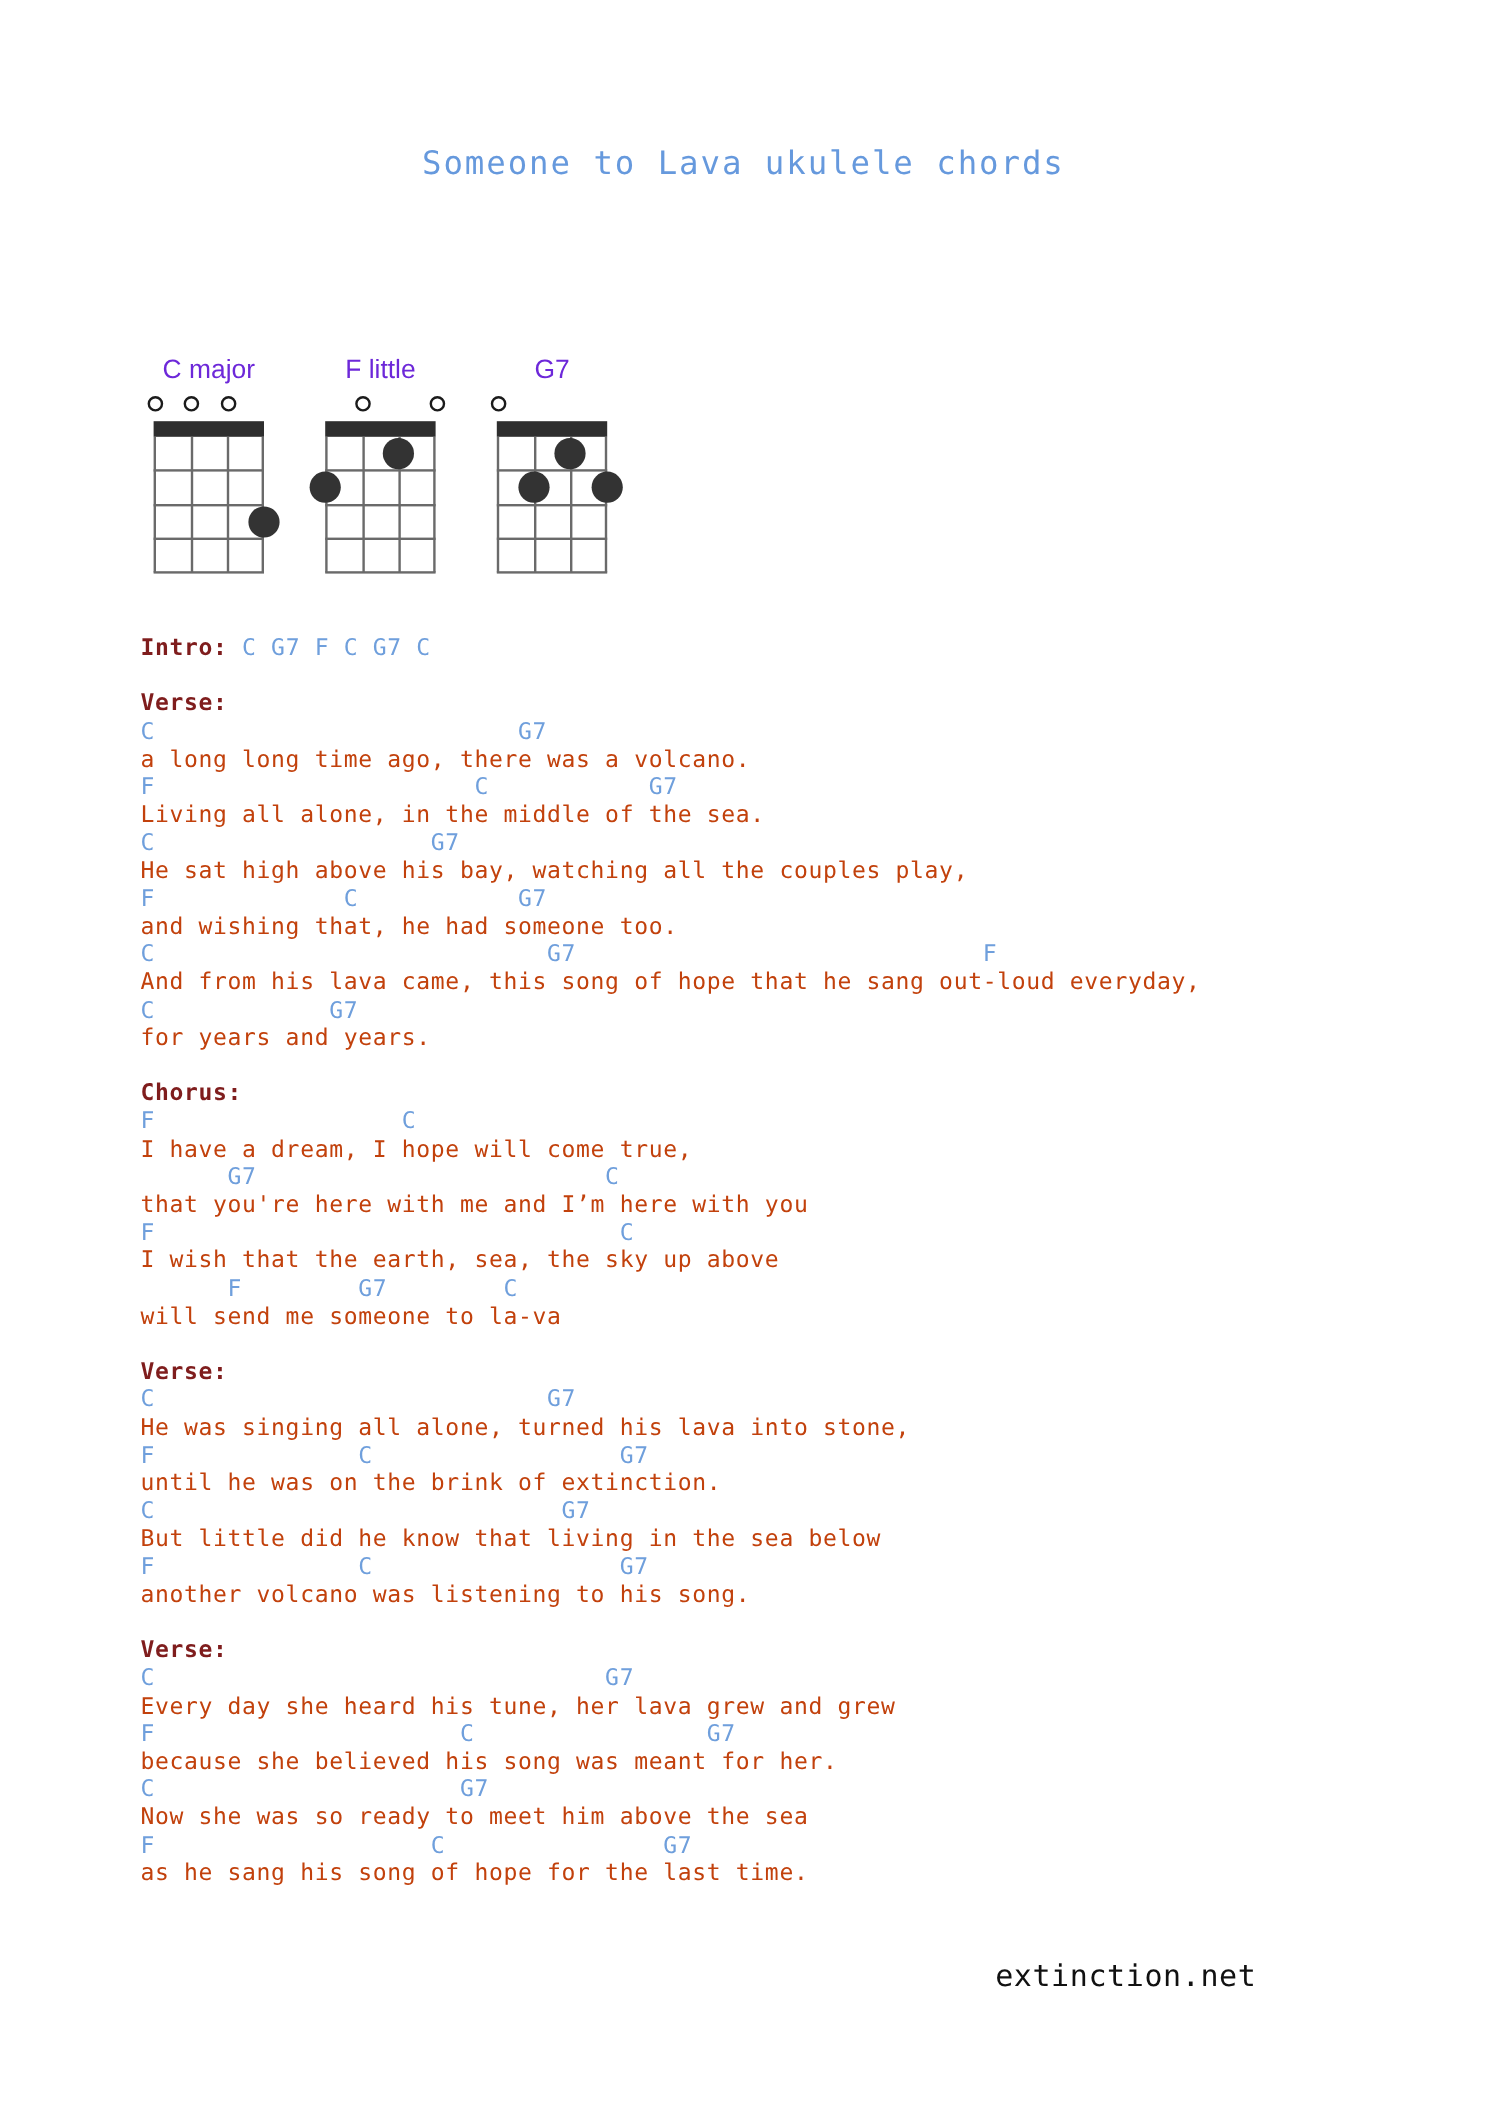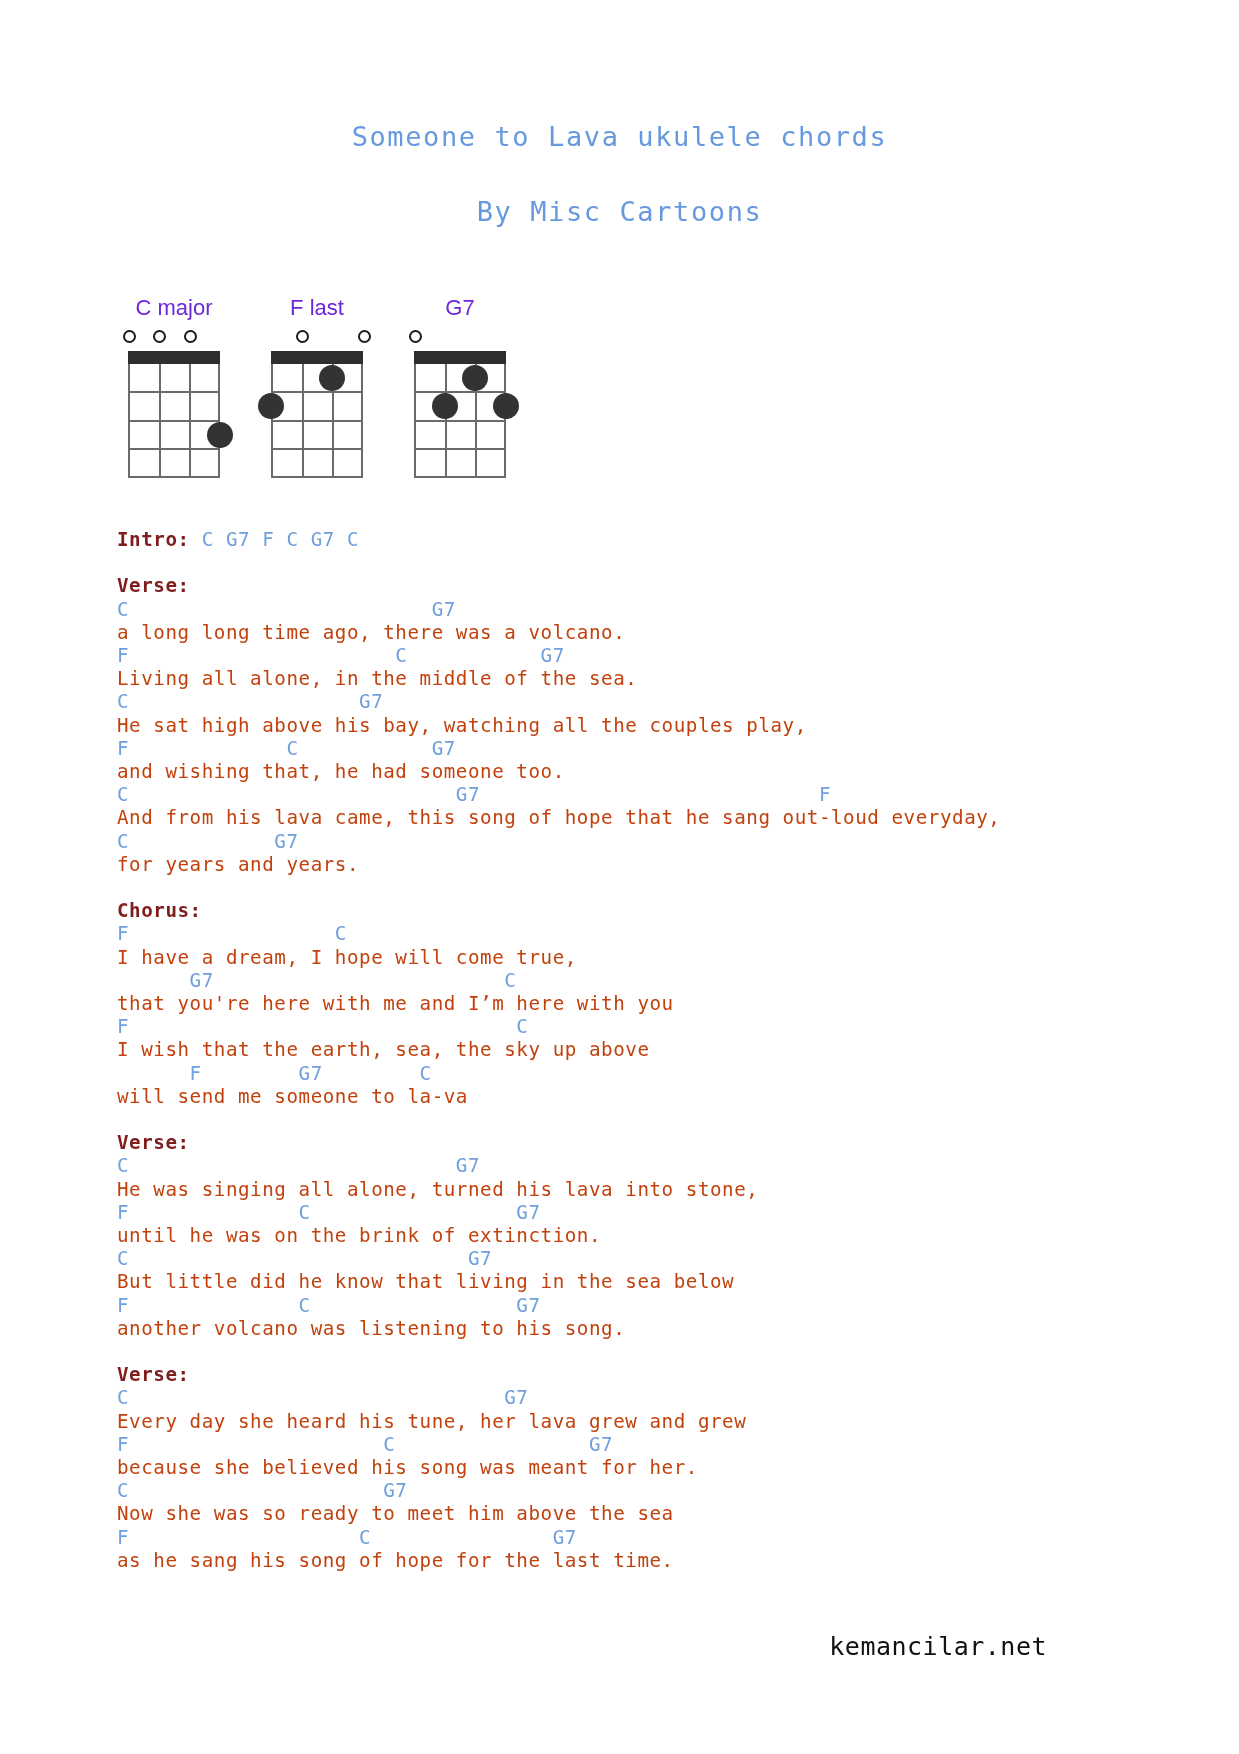--- a/index.html
+++ b/index.html
@@ -164,21 +164,20 @@
     color: #111111;
     white-space: pre;
   }
 </style>
 </head>
 <body>
 
 <div class="page">
 
   <div class="title">Someone to Lava ukulele chords</div>
-  <div class="byline">By Misc Cartoons</div>
 
   <div class="chord-strip" id="chord-strip">
       <div class="chord" style="left: 0px;">
         <div class="chord-name">C major</div>
         <div class="openrow">
           <span class="open-o" style="left: 0.5px;"></span>
           <span class="open-o" style="left: 31.1667px;"></span>
           <span class="open-o" style="left: 61.8333px;"></span>
         </div>
         <div class="fretboard">
@@ -190,21 +189,21 @@
             <div class="fret-line" style="top: 112px;"></div>
             <div class="string-line" style="left: 0px;"></div>
             <div class="string-line" style="left: 30.6667px;"></div>
             <div class="string-line" style="left: 61.3333px;"></div>
             <div class="string-line" style="left: 90px;"></div>
             <div class="dot" style="left: 79px; top: 57.625px;"></div>
           </div>
         </div>
       </div>
       <div class="chord" style="left: 143px;">
-        <div class="chord-name">F last</div>
+        <div class="chord-name">F little</div>
         <div class="openrow">
           <span class="open-o" style="left: 31.1667px;"></span>
           <span class="open-o" style="left: 92.5px;"></span>
         </div>
         <div class="fretboard">
           <div class="nut"></div>
           <div class="grid">
             <div class="fret-line" style="top: 27.25px;"></div>
             <div class="fret-line" style="top: 55.5px;"></div>
             <div class="fret-line" style="top: 83.75px;"></div>
@@ -237,15 +236,15 @@
             <div class="dot" style="left: 48.3333px; top: 1.125px;"></div>
             <div class="dot" style="left: 17.6667px; top: 29.375px;"></div>
             <div class="dot" style="left: 79px; top: 29.375px;"></div>
           </div>
         </div>
       </div>
     </div>
 
   <div class="body-block" id="body-block"><div class="line"><span class="lbl">Intro: </span><span class="chordtxt">C G7 F C G7 C</span></div><div class="spacer"></div><div class="line"><span class="lbl">Verse:</span></div><div class="line"><span class="chordtxt">C                         G7</span></div><div class="line"><span class="lyr">a long long time ago, there was a volcano.</span></div><div class="line"><span class="chordtxt">F                      C           G7</span></div><div class="line"><span class="lyr">Living all alone, in the middle of the sea.</span></div><div class="line"><span class="chordtxt">C                   G7</span></div><div class="line"><span class="lyr">He sat high above his bay, watching all the couples play,</span></div><div class="line"><span class="chordtxt">F             C           G7</span></div><div class="line"><span class="lyr">and wishing that, he had someone too.</span></div><div class="line"><span class="chordtxt">C                           G7                            F</span></div><div class="line"><span class="lyr">And from his lava came, this song of hope that he sang out-loud everyday,</span></div><div class="line"><span class="chordtxt">C            G7</span></div><div class="line"><span class="lyr">for years and years.</span></div><div class="spacer"></div><div class="line"><span class="lbl">Chorus:</span></div><div class="line"><span class="chordtxt">F                 C</span></div><div class="line"><span class="lyr">I have a dream, I hope will come true,</span></div><div class="line"><span class="chordtxt">      G7                        C</span></div><div class="line"><span class="lyr">that you're here with me and I’m here with you</span></div><div class="line"><span class="chordtxt">F                                C</span></div><div class="line"><span class="lyr">I wish that the earth, sea, the sky up above</span></div><div class="line"><span class="chordtxt">      F        G7        C</span></div><div class="line"><span class="lyr">will send me someone to la-va</span></div><div class="spacer"></div><div class="line"><span class="lbl">Verse:</span></div><div class="line"><span class="chordtxt">C                           G7</span></div><div class="line"><span class="lyr">He was singing all alone, turned his lava into stone,</span></div><div class="line"><span class="chordtxt">F              C                 G7</span></div><div class="line"><span class="lyr">until he was on the brink of extinction.</span></div><div class="line"><span class="chordtxt">C                            G7</span></div><div class="line"><span class="lyr">But little did he know that living in the sea below</span></div><div class="line"><span class="chordtxt">F              C                 G7</span></div><div class="line"><span class="lyr">another volcano was listening to his song.</span></div><div class="spacer"></div><div class="line"><span class="lbl">Verse:</span></div><div class="line"><span class="chordtxt">C                               G7</span></div><div class="line"><span class="lyr">Every day she heard his tune, her lava grew and grew</span></div><div class="line"><span class="chordtxt">F                     C                G7</span></div><div class="line"><span class="lyr">because she believed his song was meant for her.</span></div><div class="line"><span class="chordtxt">C                     G7</span></div><div class="line"><span class="lyr">Now she was so ready to meet him above the sea</span></div><div class="line"><span class="chordtxt">F                   C               G7</span></div><div class="line"><span class="lyr">as he sang his song of hope for the last time.</span></div></div>
 
-  <div class="footer">kemancilar.net</div>
+  <div class="footer">extinction.net</div>
 
 </div>
 
 </body></html>

